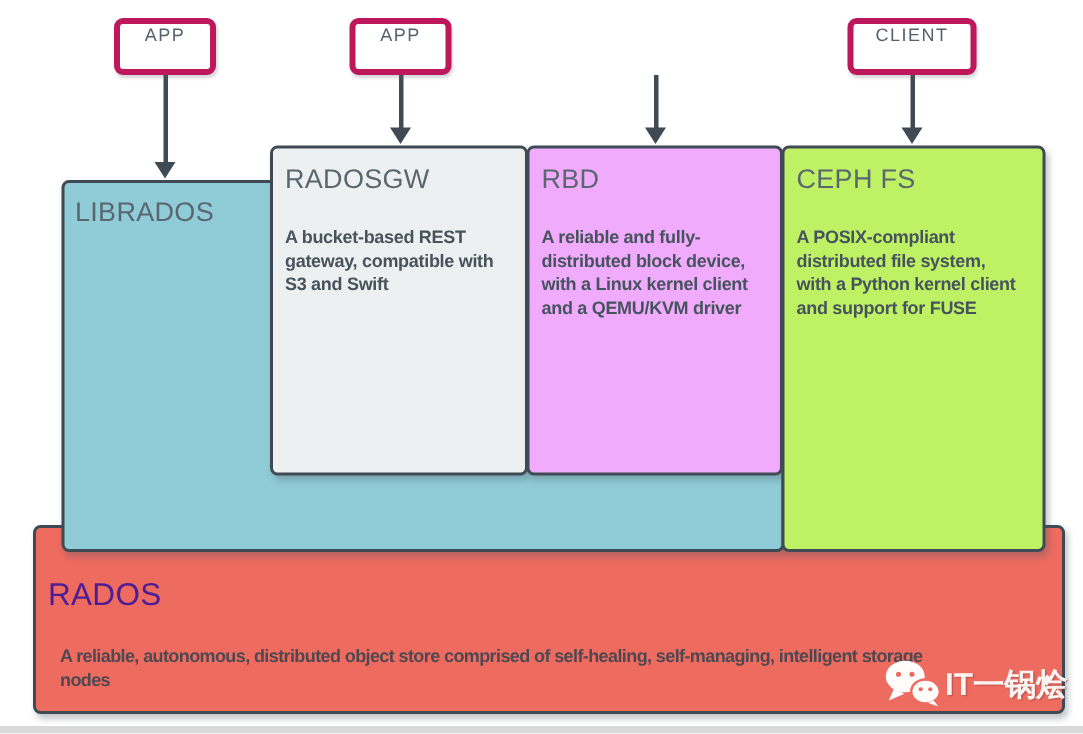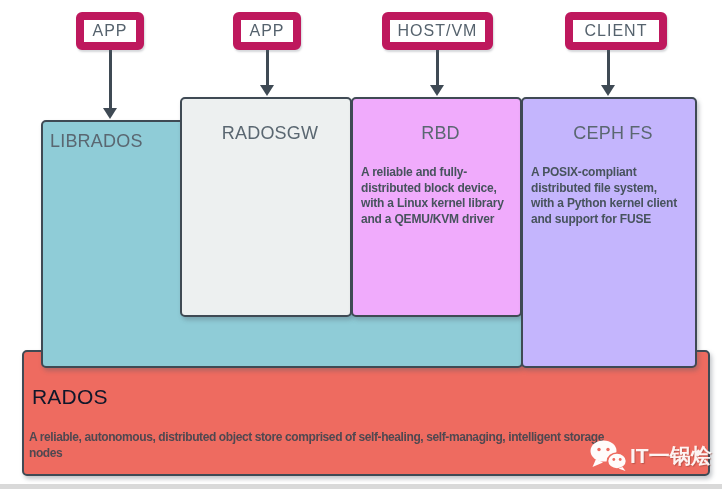--- a/index.html
+++ b/index.html
@@ -11,32 +11,32 @@
     position:relative;
     width:722px; height:489px;
     background:#ffffff;
     overflow:hidden;
   }
 
   
   .top-node {
     position:absolute; top:12px; height:38px;
     background:#ffffff;
-    border:8px solid #be185d;
+    border:4px solid #be185d;
     border-radius:6px;
     box-shadow:1px 2px 2px rgba(90,100,110,0.25);
-    display:flex; align-items:center; justify-content:center;
-    color:#55626d; font-size:16px; letter-spacing:1px;
+    display:flex; justify-content:center;
+    color:#55626d; font-size:12px; letter-spacing:1px;
     box-sizing:border-box;
     z-index:5;
   }
   .node-app1   { left:76px;  width:68px;  }
   .node-app2   { left:233px; width:68px;  }
   .node-hostvm { left:382px; width:111px; }
-  .node-client { left:565px; width:102px;  }
+  .node-client { left:565px; width:86px;  }
 
   
   .arrow { position:absolute; width:16px; z-index:4; }
   .arrow .shaft {
     position:absolute; top:0; bottom:8px; left:50%;
     width:3px; margin-left:-1.5px;
     background:#3f4a54;
   }
   .arrow .head {
     position:absolute; bottom:0; left:50%;
@@ -69,27 +69,27 @@
     line-height:1.3;
     color:#47535d;
     white-space:pre-line;
   }
   .layer-librados { left:41px;  top:120px; width:482px; height:248px; background:#8fccd7; z-index:2; }
   .layer-librados h2 { margin:9px 0 0 7px; }
   .layer-librados p  { margin:15px 7px 0 7px; width:120px; }
 
   .layer-radosgw  { left:180px; top:97px;  width:172px; height:220px; background:#edf0f0; z-index:3; }
   .layer-rbd      { left:351px; top:97px;  width:171px; height:220px; background:#f0abfc; z-index:3; }
-  .layer-cephfs   { left:521px; top:97px;  width:176px; height:271px; background:#c4b5fd; z-index:3; }
-  .layer-radosgw h2, .layer-rbd h2, .layer-cephfs h2 { margin:24px 0 0 8px;text-align:center; }
+  .layer-cephfs   { left:521px; top:97px;  width:176px; height:271px; background:#bef264; z-index:3; }
+  .layer-radosgw h2, .layer-rbd h2, .layer-cephfs h2 { margin:10px 0 0 8px; }
   .layer-radosgw p,  .layer-rbd p,  .layer-cephfs p  { margin:21px 4px 0 8px; }
 
   .layer-rados    { left:22px;  top:350px; width:688px; height:126px; background:#ee6b60; z-index:1; }
-  .layer-rados h2 { margin:33px 0 0 8px; font-size:21px; color:#0f172a; }
-  .layer-rados p  { margin:21px 6px 0 5px; color:#4f4850; letter-spacing:-0.4px; }
+  .layer-rados h2 { margin:33px 0 0 8px; font-size:21px; color:#4c1d95; }
+  .layer-rados p  { margin:21px 6px 0 16px; color:#4f4850; letter-spacing:-0.4px; }
 
   
   .watermark {
     position:absolute; left:590px; top:440px;
     display:flex; align-items:center; gap:4px;
     z-index:6;
   }
   .watermark .wm-text {
     color:rgba(255,252,251,0.95);
     font-size:21px; font-weight:700;
@@ -110,23 +110,20 @@
 <body>
 
 <div class="canvas">
 
   <div class="top-node node-app1">
     <span>APP</span>
   </div>
   <div class="top-node node-app2">
     <span>APP</span>
   </div>
-  <div class="top-node node-hostvm">
-    <span>HOST/VM</span>
-  </div>
   <div class="top-node node-client">
     <span>CLIENT</span>
   </div>
 
   <div class="arrow arrow-1">
     <div class="shaft"></div>
     <div class="head"></div>
   </div>
   <div class="arrow arrow-2">
     <div class="shaft"></div>
@@ -140,27 +137,30 @@
     <div class="shaft"></div>
     <div class="head"></div>
   </div>
 
   <div class="layer layer-librados">
     <h2>LIBRADOS</h2>
   </div>
 
   <div class="layer layer-radosgw">
     <h2>RADOSGW</h2>
+    <p>A bucket-based REST
+gateway, compatible with
+S3 and Swift</p>
   </div>
 
   <div class="layer layer-rbd">
     <h2>RBD</h2>
     <p>A reliable and fully-
 distributed block device,
-with a Linux kernel library
+with a Linux kernel client
 and a QEMU/KVM driver</p>
   </div>
 
   <div class="layer layer-cephfs">
     <h2>CEPH FS</h2>
     <p>A POSIX-compliant
 distributed file system,
 with a Python kernel client
 and support for FUSE</p>
   </div>

